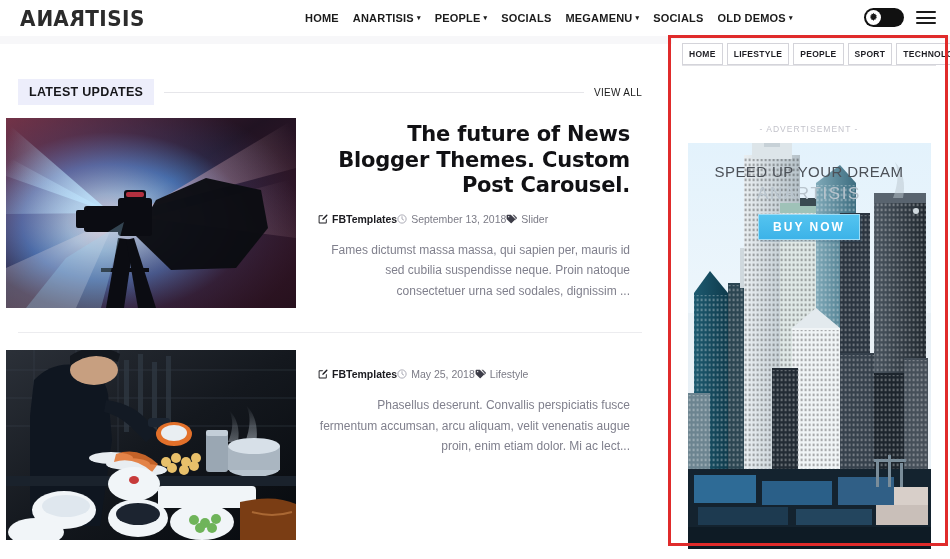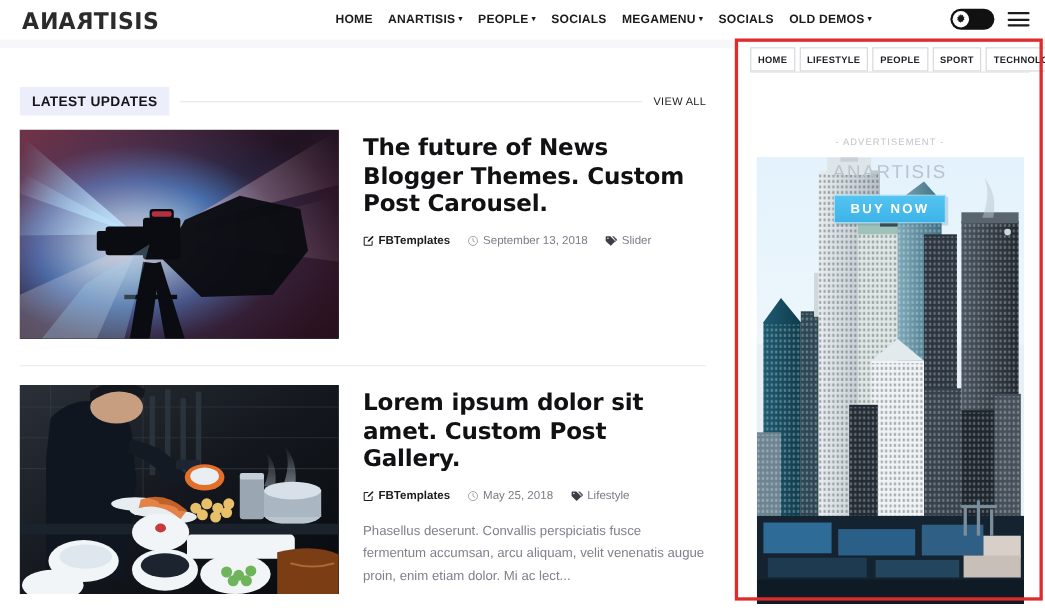--- a/index.html
+++ b/index.html
@@ -165,24 +165,25 @@
     font-weight: normal;
     color: #1b1b1b;
     letter-spacing: 0.3px;
     cursor: pointer;
     white-space: nowrap;
     font-family: "Liberation Sans", sans-serif;
   }
 
   .post {
     position: absolute;
-    left: 18px;
+    left: 6px;
     width: 624px;
     display: flex;
     gap: 22px;
+    text-align: right;
   }
   .post-1 { top: 74px; }
   .post-2 { top: 306px; }
 
   .post-divider {
     position: absolute;
     left: 18px;
     top: 288px;
     width: 624px;
     height: 1px;
@@ -211,21 +212,21 @@
     color: #111114;
     letter-spacing: -0.2px;
     cursor: pointer;
     font-family: "DejaVu Sans", sans-serif;
     max-width: 320px;
   }
   .post-meta {
     margin-top: 14px;
     display: flex;
     align-items: center;
-    gap: 16px;
+    gap: 0;
     font-size: 10.5px;
     color: #7b7b86;
     font-family: "Liberation Sans", sans-serif;
   }
   .meta-chunk {
     display: flex;
     align-items: center;
     gap: 4px;
     white-space: nowrap;
   }
@@ -469,20 +470,21 @@
             <span>September 13, 2018</span>
           </span>
           <span class="meta-chunk">
             <svg class="meta-icon" width="11" height="10" viewBox="0 0 18 16">
               <path fill="#3d3d48" d="M1 2.2A1.2 1.2 0 012.2 1h5.3c.3 0 .6.1.85.35l6.3 6.3a1.2 1.2 0 010 1.7l-5.3 5.3a1.2 1.2 0 01-1.7 0l-6.3-6.3A1.2 1.2 0 011 7.5zM4.4 5.3a1.15 1.15 0 100-2.3 1.15 1.15 0 000 2.3z"></path>
               <path fill="#3d3d48" d="M10.6 1h2.2c.3 0 .6.1.85.35l4.1 4.1a1.2 1.2 0 010 1.7l-3.2 3.2 1.1-3.1z" opacity="0.85"></path>
             </svg>
             <span>Slider</span>
           </span>
         </div>
+        <p class="post-excerpt">Fames dictumst massa massa, qui sapien per, mauris id sed cubilia suspendisse neque. Proin natoque consectetuer urna sed sodales, dignissim ...</p>
       </div>
     </article>
 
     <div class="post-divider"></div>
 
     <article class="post post-2">
       <div class="thumb">
         <svg viewBox="0 0 290 190" preserveAspectRatio="none">
           <defs>
             <linearGradient id="kbg" x1="0" y1="0" x2="1" y2="1">
@@ -554,21 +556,20 @@
               <circle cx="199" cy="173" r="5"></circle>
             <circle cx="210" cy="169" r="5"></circle>
               <circle cx="194" cy="178" r="5"></circle>
             <circle cx="206" cy="178" r="5"></circle>
           </g>
           <path d="M234 152 q34 -8 56 2 l0 36 l-56 0z" fill="#7a3d14"></path>
           <path d="M246 162 q20 6 40 0" fill="none" stroke="#c9864a" stroke-width="2" opacity="0.6"></path>
         </svg>
       </div>
       <div class="post-body">
-        <h2 class="post-title">Lorem ipsum dolor sit amet. Custom Post Gallery.</h2>
         <div class="post-meta">
           <span class="meta-chunk">
             <svg class="meta-icon" width="10" height="10" viewBox="0 0 16 16">
               <path fill="#1b1b20" d="M1 3.5A1.5 1.5 0 012.5 2h6L7 3.5H2.5v10h10V9L14 7.5v6A1.5 1.5 0 0112.5 15h-10A1.5 1.5 0 011 13.5z"></path>
               <path fill="#1b1b20" d="M14.9 1.2a1.2 1.2 0 00-1.7 0L7.4 7l-.7 2.4 2.4-.7 5.8-5.8a1.2 1.2 0 000-1.7z"></path>
             </svg>
             <span class="meta-author">FBTemplates</span>
           </span>
           <span class="meta-chunk">
             <svg class="meta-icon" width="10" height="10" viewBox="0 0 16 16">
@@ -693,20 +694,21 @@
         <rect x="0" y="384" width="243" height="22" fill="#0e1b25"></rect>
         <g fill="#7a8d9a">
           <rect x="188" y="318" width="3" height="26"></rect>
           <rect x="200" y="312" width="3" height="32"></rect>
           <rect x="212" y="320" width="3" height="24"></rect>
           <rect x="186" y="316" width="32" height="3"></rect>
         </g>
       </svg>
 
       <div class="ad-text-layer">
+        <div class="ad-line1">SPEED UP YOUR DREAM</div>
         <div class="ad-line2">ANARTISIS</div>
         <div class="ad-cta">BUY NOW</div>
       </div>
     </div>
   </aside>
 
   <div class="annot-box"></div>
 
 </div>
 

